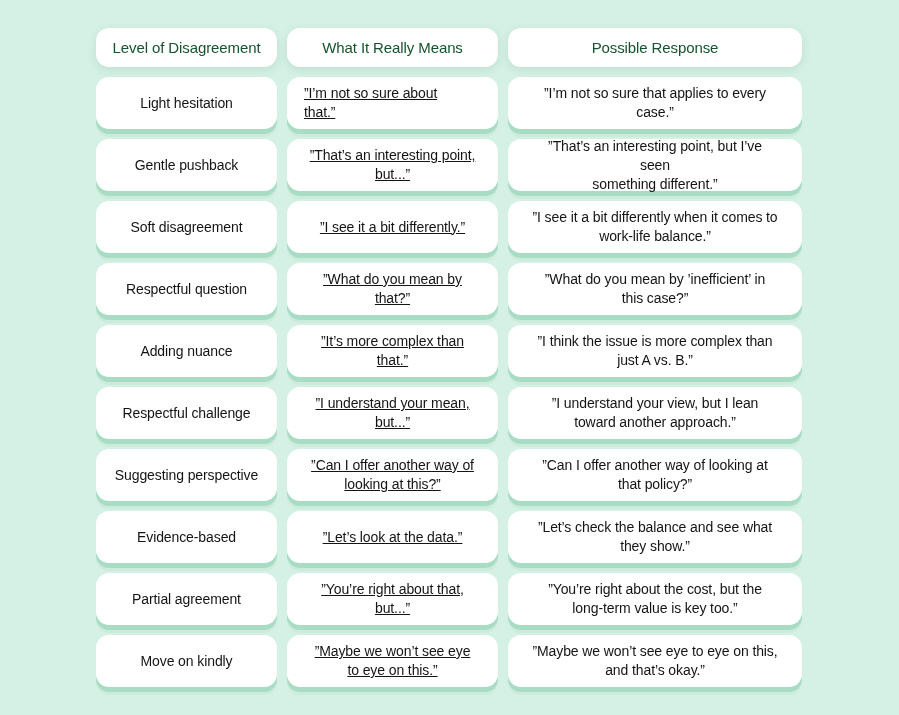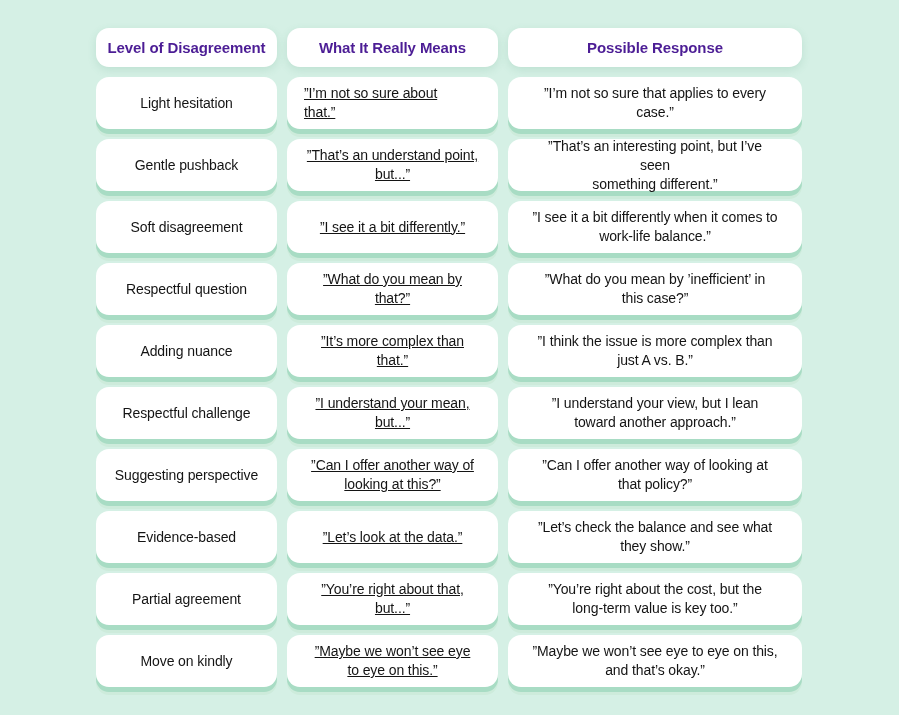--- a/index.html
+++ b/index.html
@@ -33,23 +33,23 @@
     justify-content: center;
     text-align: center;
     color: #141414;
     font-size: 14px;
     line-height: 19px;
     letter-spacing: -0.1px;
     white-space: pre-line;
     box-shadow: 0 5px 0 #a8dcc4, 0 8px 0 #cdebdb;
   }
   .header-card {
-    font-weight: bold;
+    font-weight: normal;
     font-size: 15px;
-    color: #4c1d95;
+    color: #14532d;
     box-shadow: 0 3px 8px rgba(70, 150, 110, 0.16);
   }
   .cell-level { padding: 0 16px; }
   .cell-means { padding: 0 14px; text-decoration: underline; }
   .cell-response { padding: 0 24px; }
   .align-left {
     justify-content: flex-start;
     text-align: left;
     padding-left: 17px;
   }
@@ -68,21 +68,21 @@
   <div class="trow">
     <div class="card cell-level">Light hesitation</div>
     <div class="card cell-means align-left">”I’m not so sure about
 that.”</div>
     <div class="card cell-response">”I’m not so sure that applies to every
 case.”</div>
   </div>
 
   <div class="trow">
     <div class="card cell-level">Gentle pushback</div>
-    <div class="card cell-means">”That’s an understand point,
+    <div class="card cell-means">”That’s an interesting point,
 but...”</div>
     <div class="card cell-response">”That’s an interesting point, but I’ve seen
 something different.”</div>
   </div>
 
   <div class="trow">
     <div class="card cell-level">Soft disagreement</div>
     <div class="card cell-means">”I see it a bit differently.”</div>
     <div class="card cell-response">”I see it a bit differently when it comes to
 work-life balance.”</div>

